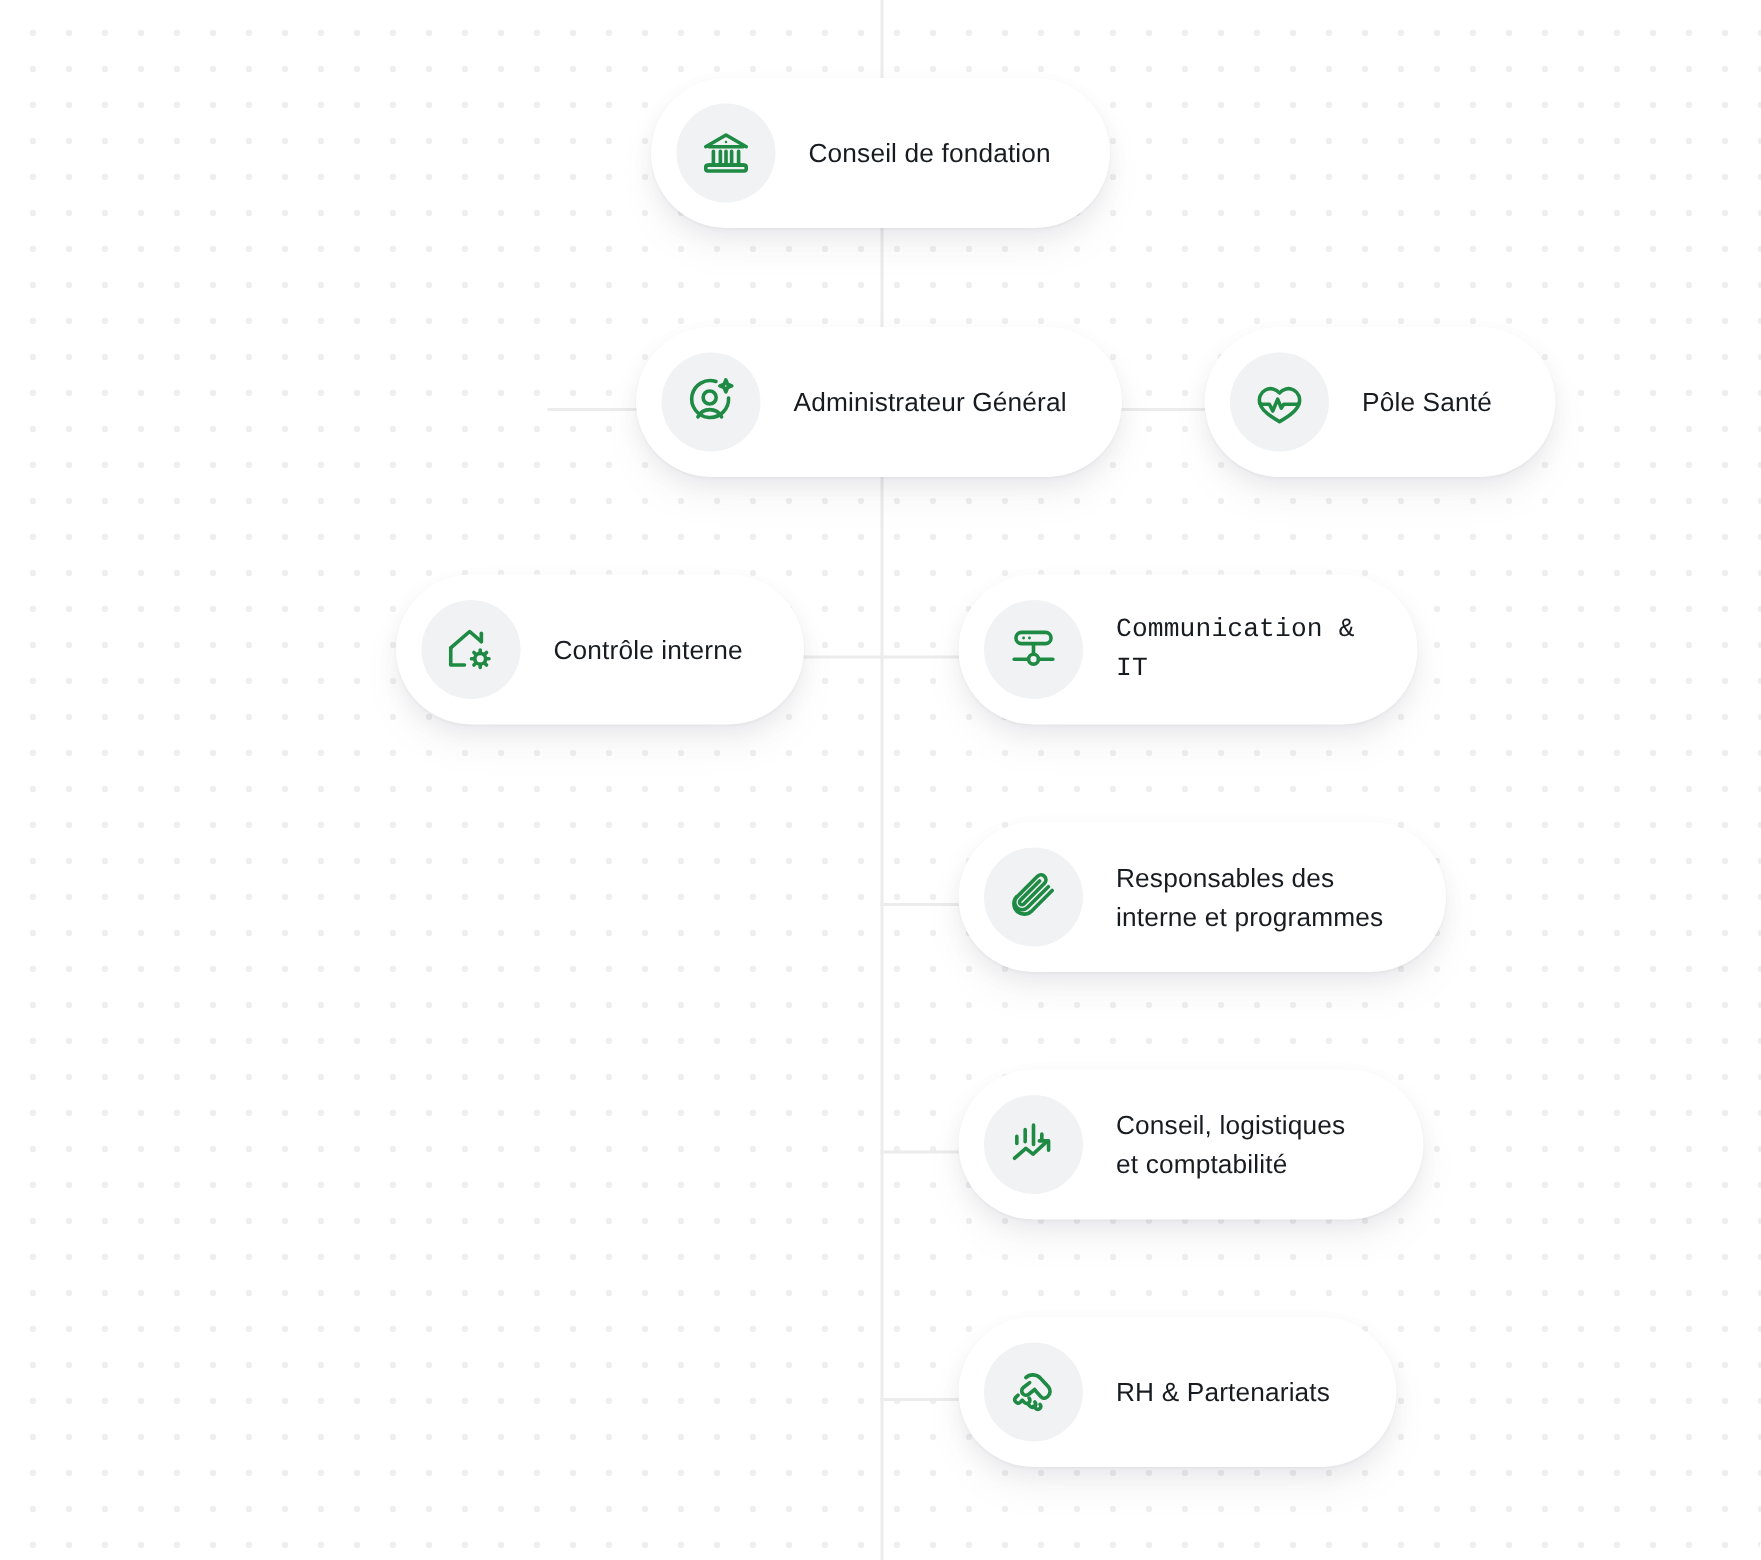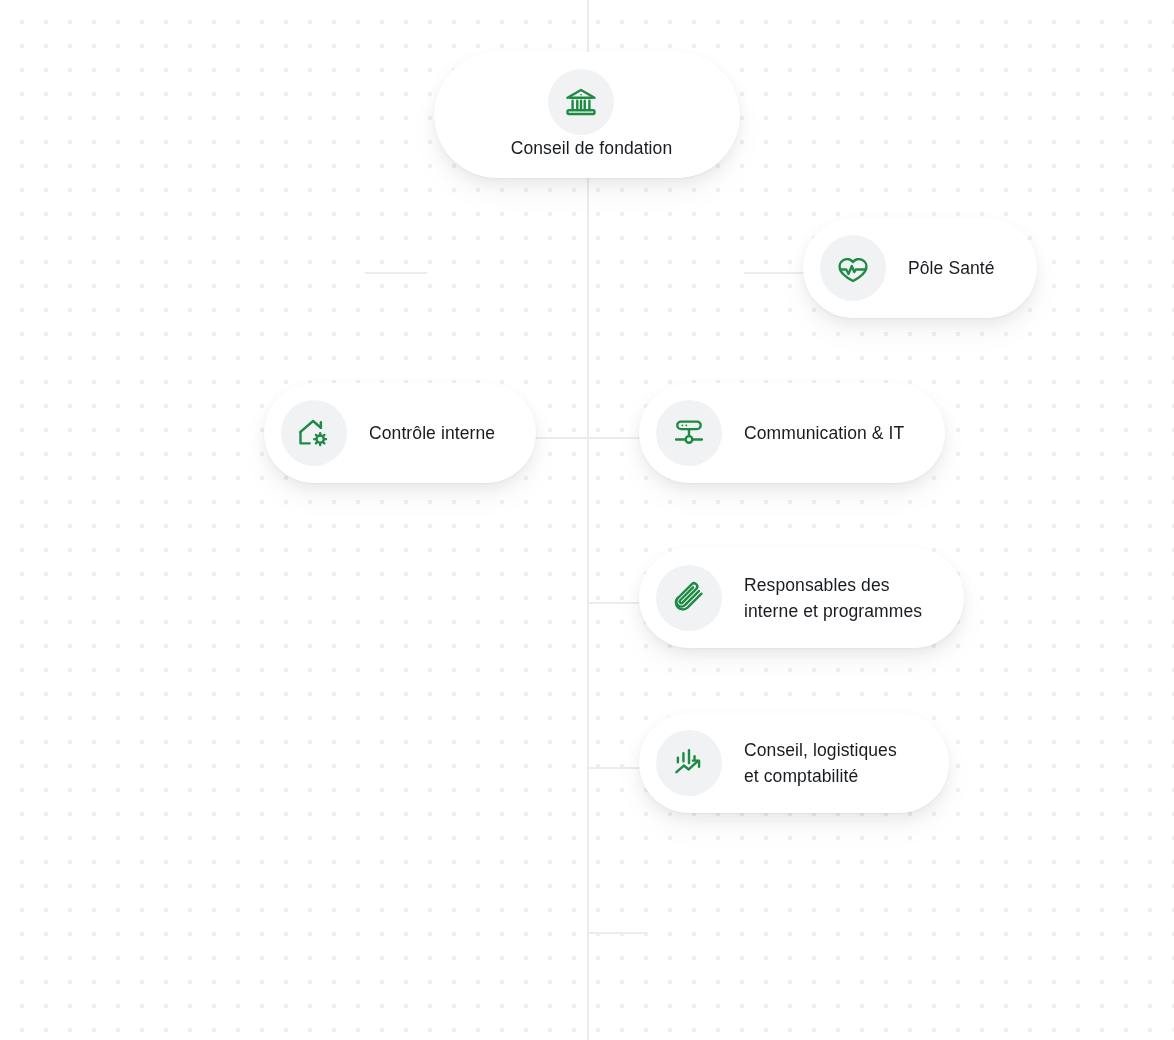--- a/index.html
+++ b/index.html
@@ -70,26 +70,26 @@
     margin-left: 22px;
     color: #181c20;
     font-size: 17.5px;
     line-height: 26px;
     letter-spacing: 0.1px;
     white-space: pre-line;
     font-weight: 400;
   }
 
   
-  #node-conseil        { left: 434px;  top: 52px;  width: 306px; flex-direction: column; }
+  #node-conseil        { left: 434px;  top: 52px;  width: 306px; }
   #node-education      { left: 107px;  top: 218px; width: 262px; }
   #node-administrateur { left: 424px;  top: 218px; width: 324px; }
   #node-sante          { left: 803px;  top: 218px; width: 234px; }
   #node-controle       { left: 264px;  top: 383px; width: 272px; }
-  #node-communication  { left: 639px;  top: 383px; width: 306px; }
+  #node-communication  { left: 639px;  top: 383px; width: 306px; font-family: Liberation Mono, monospace; }
   #node-responsables   { left: 639px;  top: 548px; width: 325px; }
   #node-finances       { left: 639px;  top: 713px; width: 310px; }
   #node-rh             { left: 639px;  top: 878px; width: 292px; }
 </style>
 </head>
 <body>
 
 <div id="org-canvas">
 
   <div class="line v" style="left:587px; top:0px; height:1040px;"></div>
@@ -112,20 +112,31 @@
         <path d="M6.4 11.2v6.2M9.5 11.2v6.2M12 11.2v6.2M14.5 11.2v6.2M17.6 11.2v6.2"></path>
         <path d="M4.4 17.4h15.2"></path>
         <rect x="3" y="17.4" width="18" height="2.6" rx="1"></rect>
         <circle cx="12" cy="7.1" r="0.55" fill="#1e8a43" stroke="none"></circle>
       </svg>
     </span>
     <span class="node-label">Conseil de fondation</span>
   </div>
 
 
+  <div class="node" id="node-administrateur">
+    <span class="node-icon">
+      <svg viewBox="0 0 24 24" fill="none" stroke="#1e8a43" stroke-width="1.6" stroke-linecap="round" stroke-linejoin="round">
+        <path d="M19.8 10.2a8.2 8.2 0 1 1-5.6-7.3"></path>
+        <circle cx="11.4" cy="10" r="2.9"></circle>
+        <path d="M6.2 18.6a5.9 5.9 0 0 1 10.5 0"></path>
+        <path d="M18.6 2.2l.75 1.9 1.9.75-1.9.75-.75 1.9-.75-1.9-1.9-.75 1.9-.75z"></path>
+      </svg>
+    </span>
+    <span class="node-label">Administrateur Général</span>
+  </div>
 
   <div class="node" id="node-controle">
     <span class="node-icon">
       <svg viewBox="0 0 24 24" fill="none" stroke="#1e8a43" stroke-width="1.6" stroke-linecap="round" stroke-linejoin="round">
         <path d="M3 11.3 11.4 4l5.2 4.5"></path>
         <path d="M3 11.3v7.6h6.1"></path>
         <path d="M16.6 4.8v3.7"></path>
         <circle cx="16.1" cy="16.1" r="2.4"></circle>
         <path d="M16.1 12.2v1.1M16.1 18.9v1.1M12.2 16.1h1.1M18.9 16.1h1.1M13.3 13.3l.8.8M18.1 18.1l.8.8M18.9 13.3l-.8.8M14.1 18.1l-.8.8"></path>
       </svg>
@@ -174,14 +185,27 @@
       <svg viewBox="0 0 24 24" fill="none" stroke="#1e8a43" stroke-width="1.6" stroke-linecap="round" stroke-linejoin="round">
         <path d="M4.6 8.4v3.1M8.3 5.4v5.4M12 3.4v8.6M15.7 7.4v2.3"></path>
         <path d="M3.6 18.1 8.6 13.7l3.2 2.6 6.1-5.6"></path>
         <path d="M14.6 10.4h4.1v4.1"></path>
       </svg>
     </span>
     <span class="node-label">Conseil, logistiques
 et comptabilité</span>
   </div>
 
+  <div class="node" id="node-rh">
+    <span class="node-icon">
+      <svg viewBox="0 0 24 24" fill="none" stroke="#1e8a43" stroke-width="1.6" stroke-linecap="round" stroke-linejoin="round">
+        <path d="M8.6 5.6a4.6 4.6 0 0 1 6.6.4l3.4 3.7a3 3 0 0 1-.2 4.2l-.6.5a1.7 1.7 0 0 1-2.4-.2l-2.9-3.2"></path>
+        <path d="M12.5 10.9 9.9 13a1.9 1.9 0 0 1-2.7-.3 1.9 1.9 0 0 1 .3-2.7l2.8-2.2"></path>
+        <path d="M5.1 13.4 4 14.5a1.5 1.5 0 0 0 2.1 2.1l.9-.9"></path>
+        <path d="M7 15.7l1 1a1.4 1.4 0 0 0 2-2"></path>
+        <path d="M9.5 17.3l1.1 1.1a1.4 1.4 0 0 0 2-2"></path>
+        <path d="M12 18.3l1 1a1.3 1.3 0 0 0 1.9-1.8"></path>
+      </svg>
+    </span>
+    <span class="node-label">RH &amp; Partenariats</span>
+  </div>
 
 </div>
 
 </body></html>

